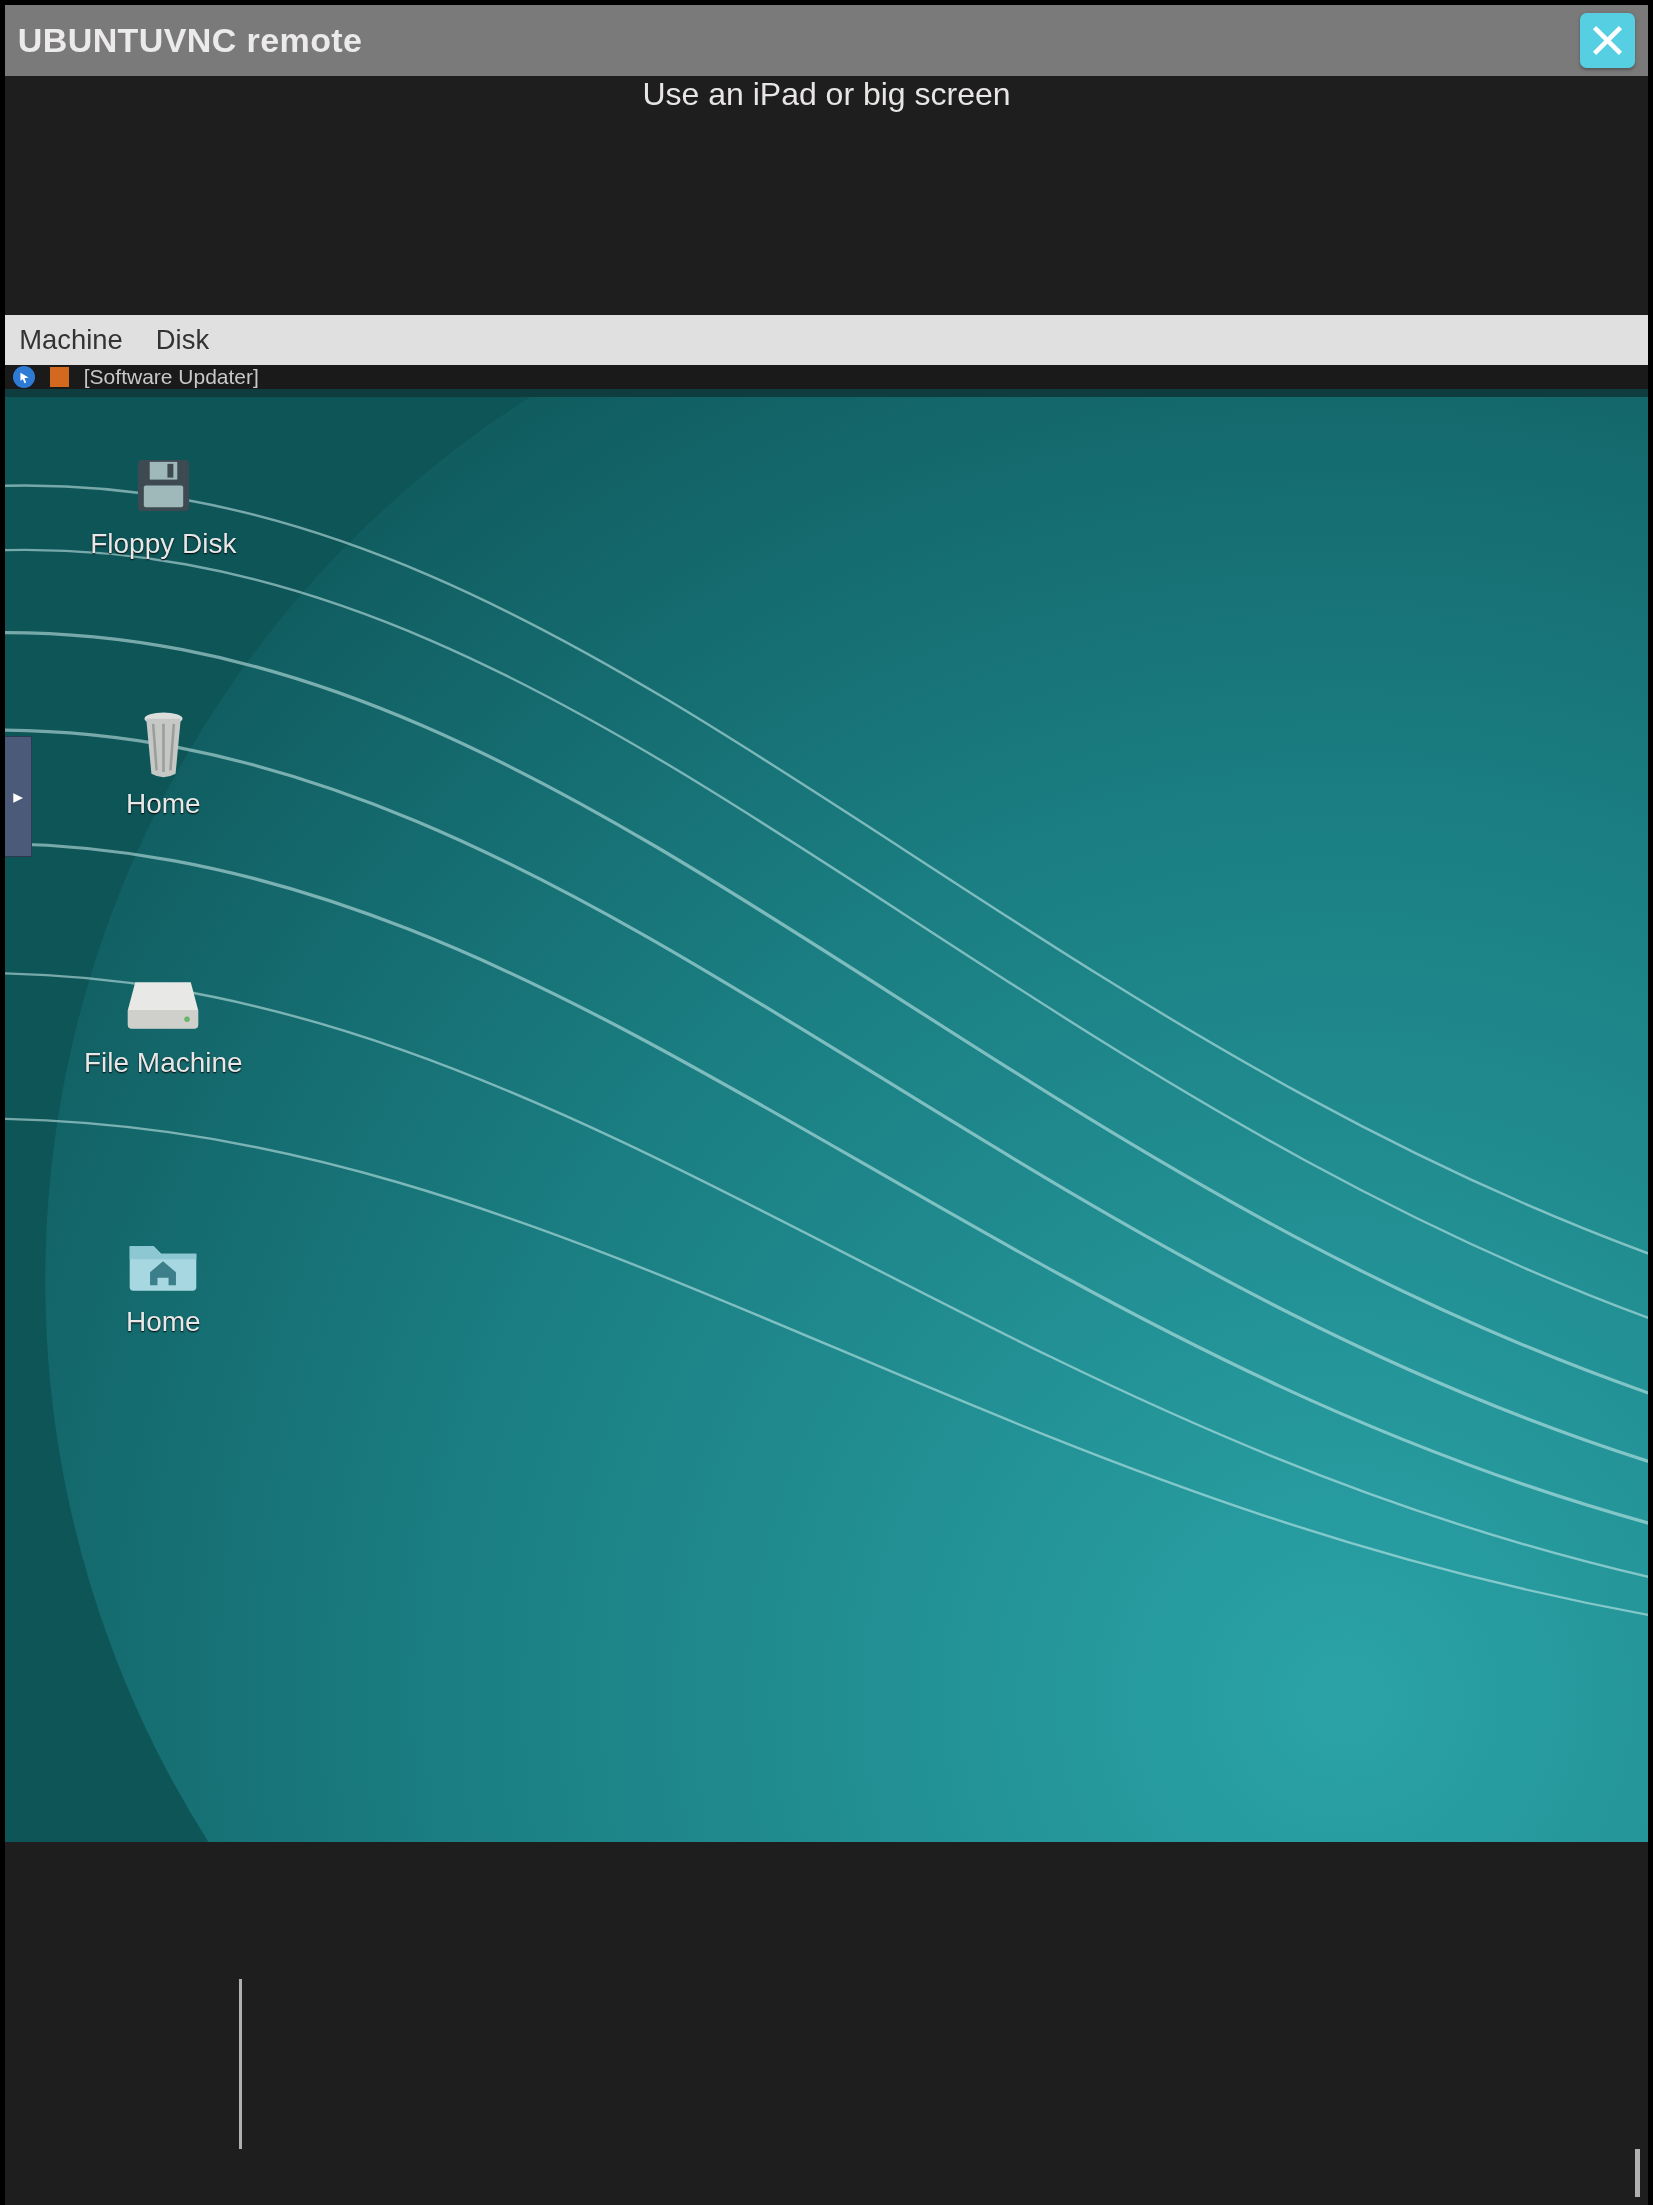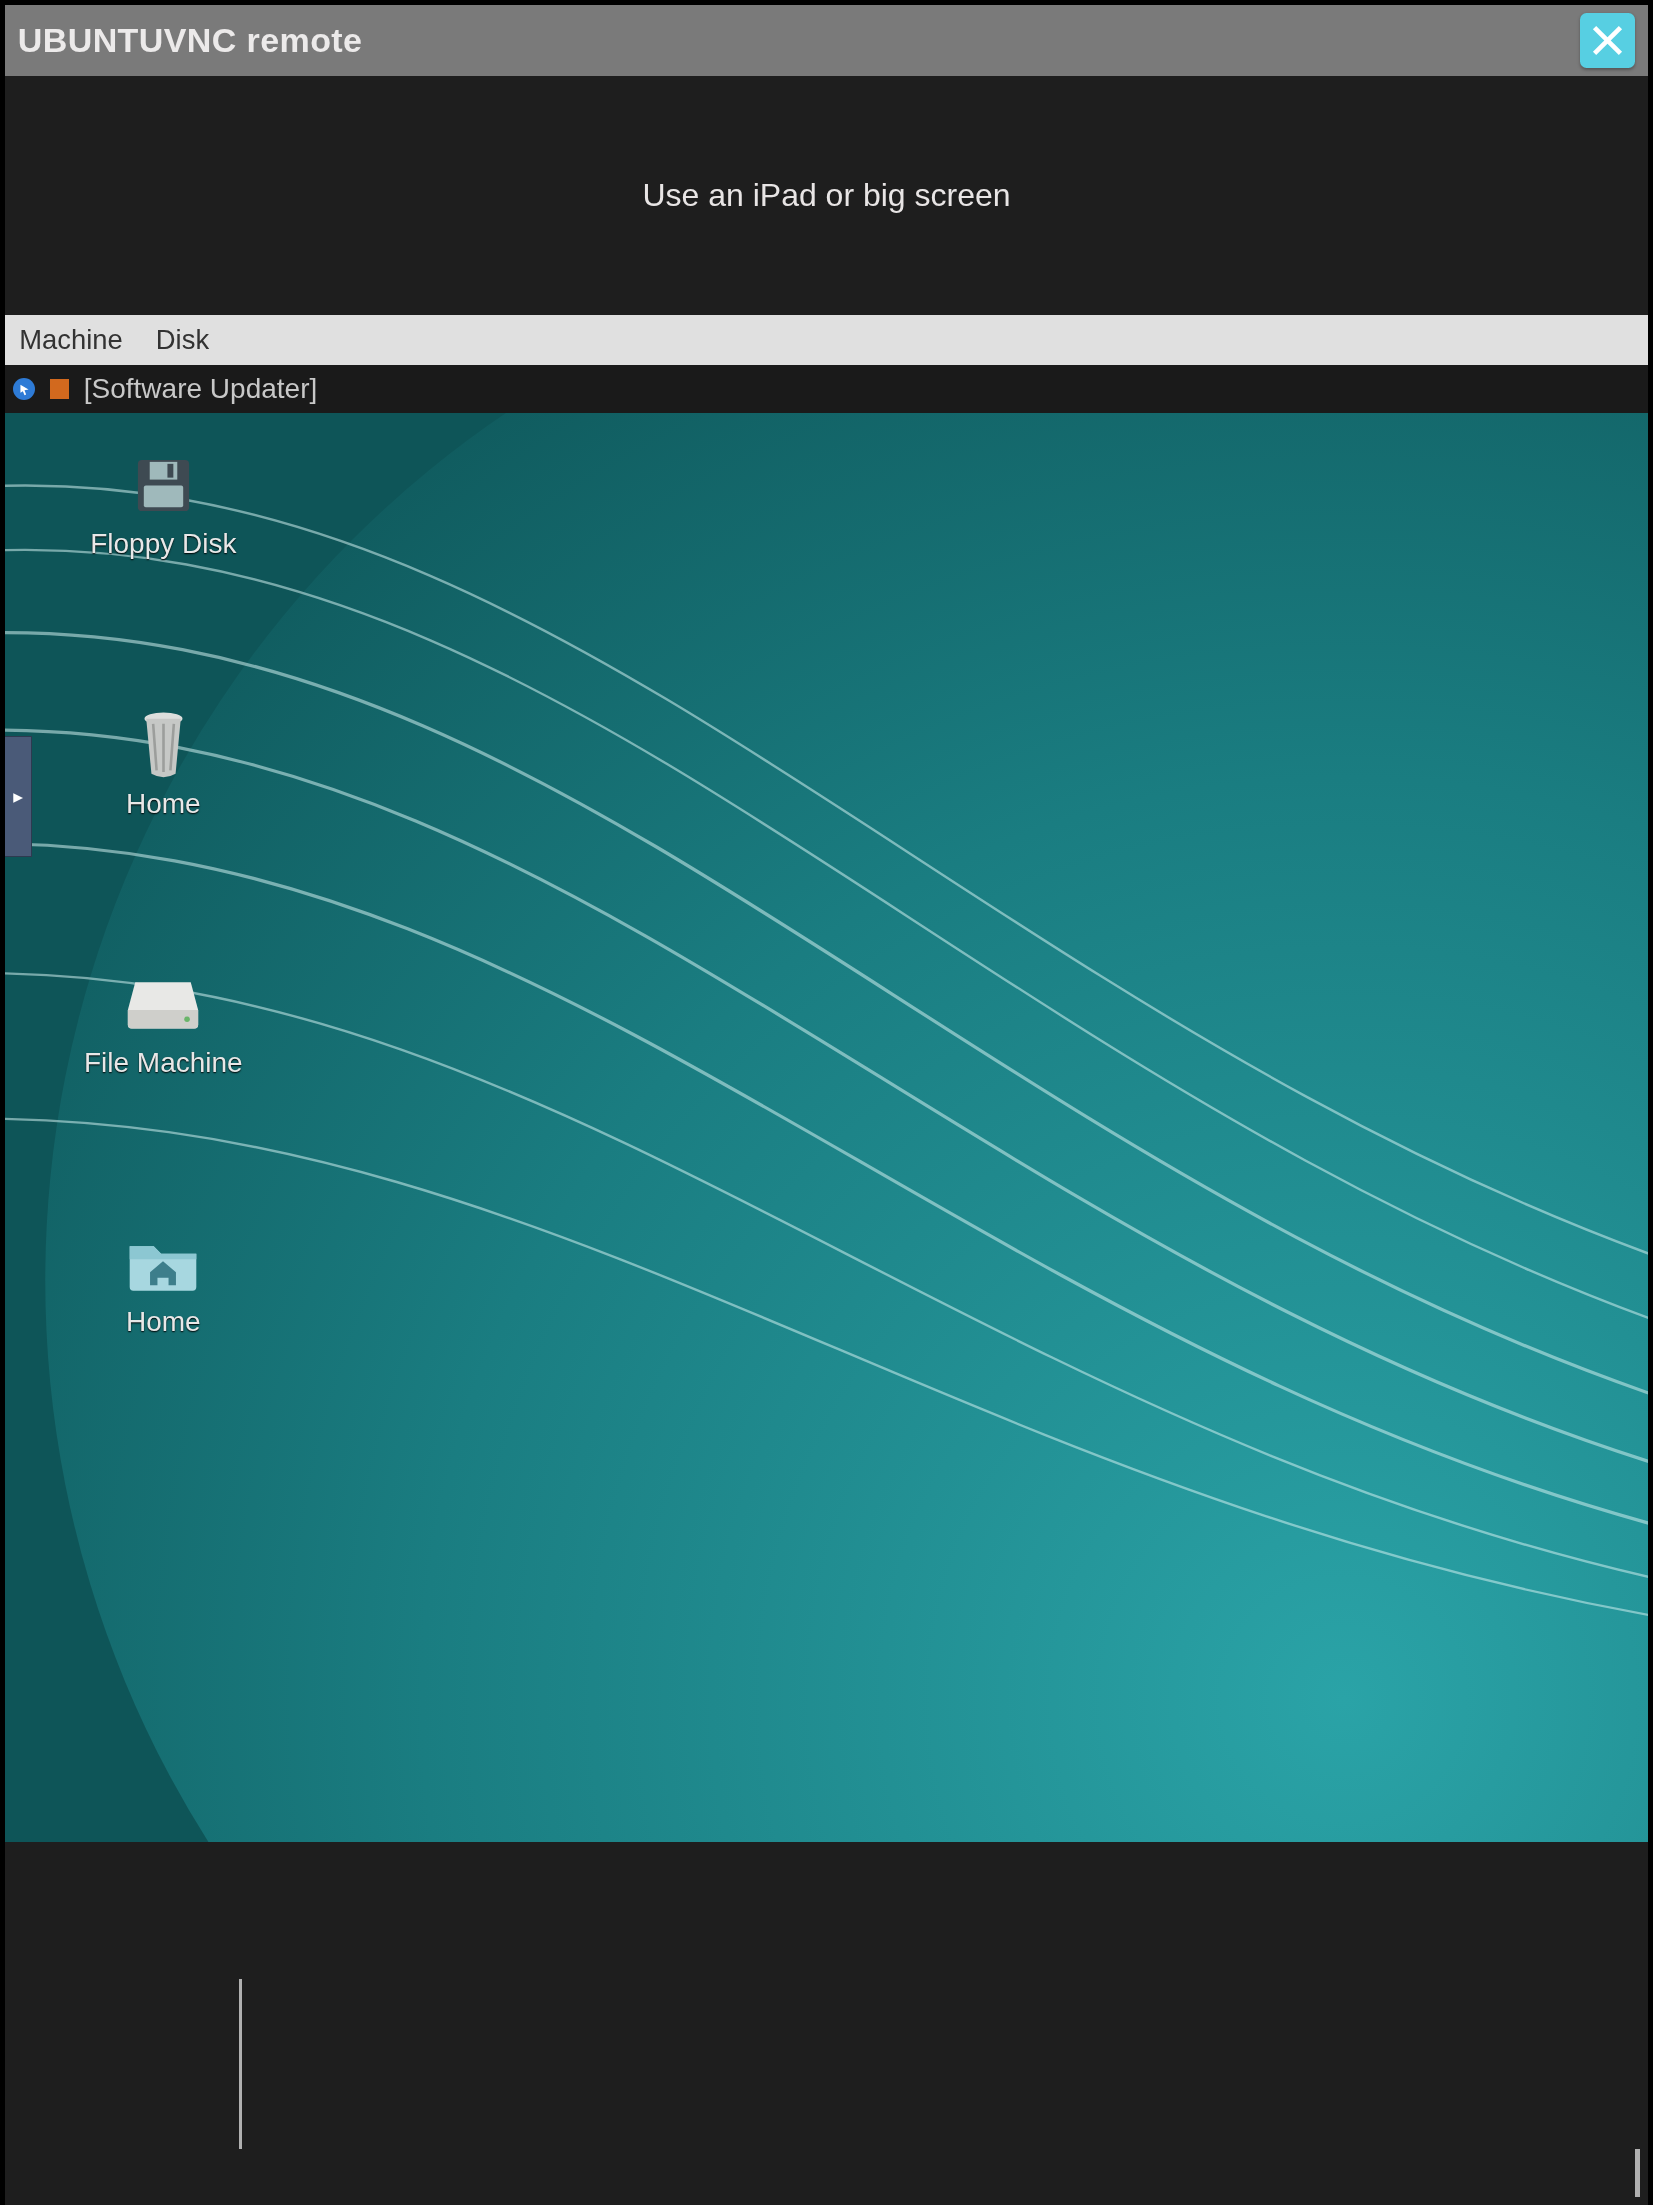--- a/index.html
+++ b/index.html
@@ -18,21 +18,21 @@
     background:#57cfe2;
     display:flex; align-items:center; justify-content:center;
     box-shadow:0 1.6px 3.2px rgba(0,0,0,.3);
   }
   .closebox svg { width:37px; height:37px; stroke:#fff; stroke-width:5; }
 
   
   .darkcapt {
     position:absolute; left:4.8px; right:4.8px; top:76px; height:239px;
     background:#1e1e1e;
-    display:flex; align-items:center; justify-content:center;
+    display:flex; align-items:flex-start; justify-content:center;
   }
   .darkcapt span { color:#e8e5e5; font-size:32px; font-weight:500; }
 
   
   .vb-menubar {
     position:absolute; left:4.8px; right:4.8px; top:315px; height:50px;
     background:#e0e0e0;
     display:flex; align-items:center; gap:33px;
     padding-left:14.5px;
     font-family: "Courier New", monospace;
@@ -41,25 +41,25 @@
 
   
   .viewport {
     position:absolute; left:4.8px; right:4.8px; top:365px; height:1477px;
     background:#0e3c3f;
     overflow:hidden;
   }
 
   
   .xpanel {
-    position:absolute; left:0; right:0; top:0; height:48px;
+    position:absolute; left:0; right:0; top:0; height:24px;
     background:#1a1a1a; color:#c8c8c8;
     display:flex; align-items:center; gap:14.5px;
     padding:0 8px;
-    font-size:28px;
+    font-size:21px;
   }
   .xpanel .mouse { width:22.6px; height:22.6px; border-radius:50%; background:#2e7bd6; display:flex; align-items:center; justify-content:center; }
   .xpanel .mouse svg { width:13px; height:13px; fill:#fff; }
   .xpanel .app  { width:19.4px; height:19.4px; background:#d2691e; }
 
   
   .wallpaper { position:absolute; inset:0; top:32px; }
   .wallpaper svg { width:100%; height:100%; display:block; }
 
   

